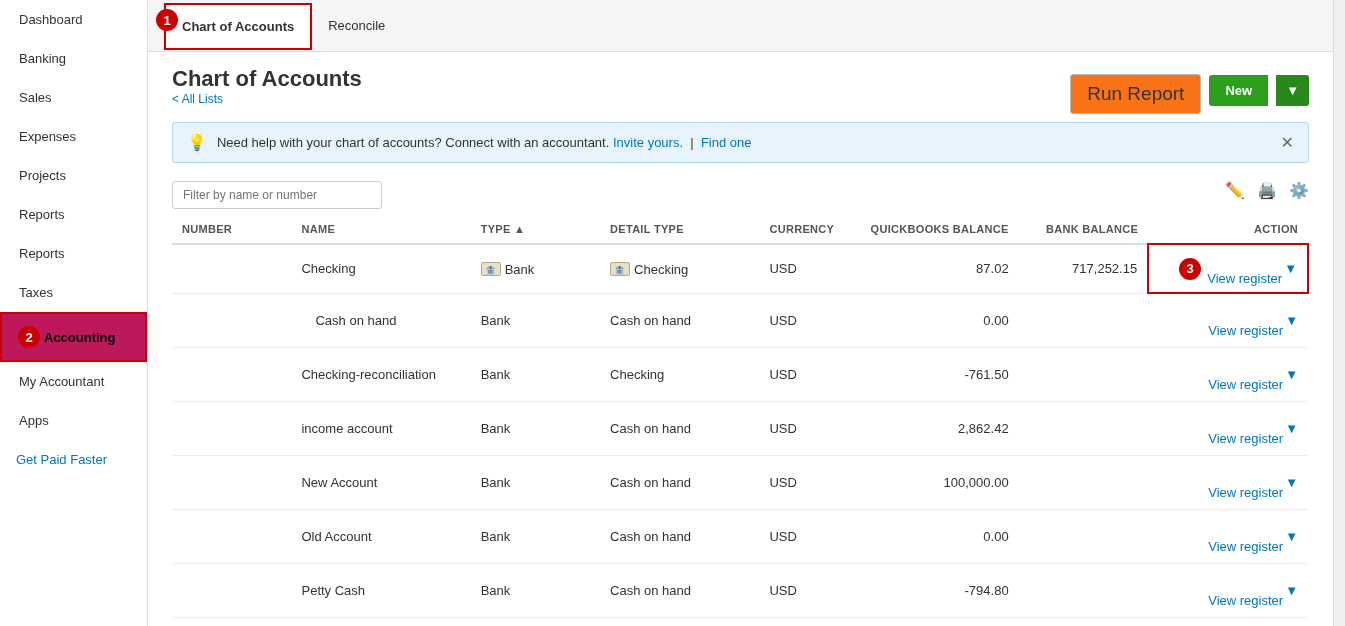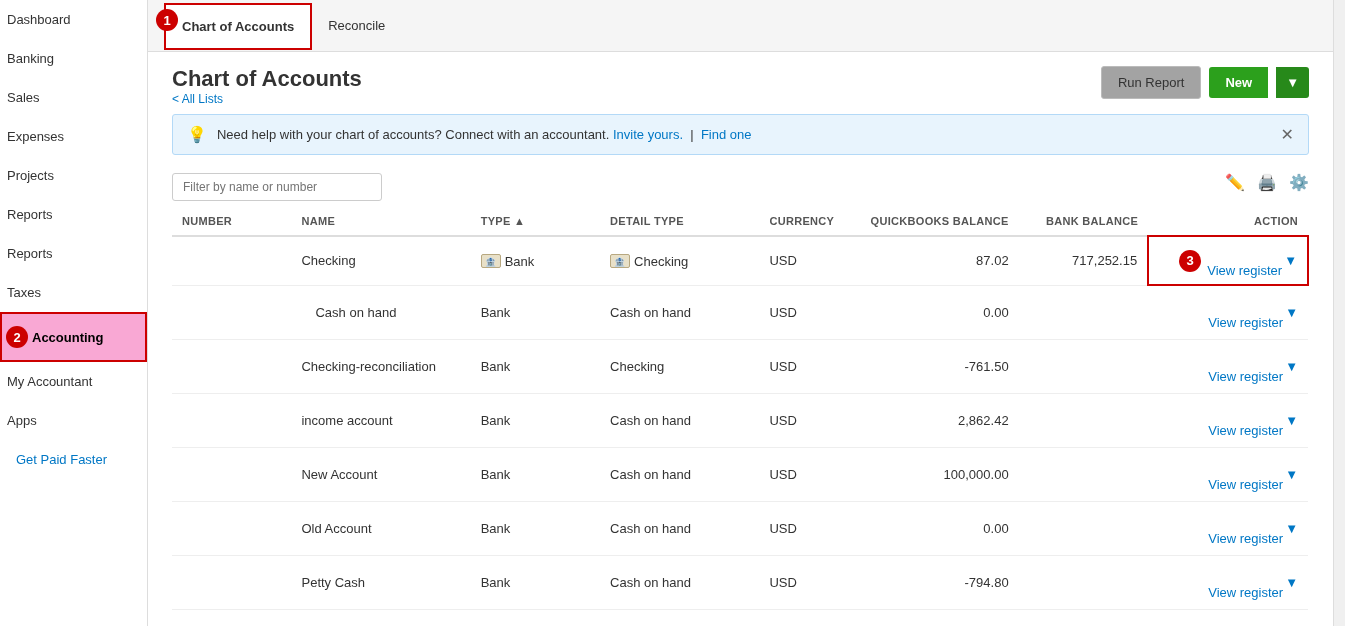--- a/index.html
+++ b/index.html
@@ -8,31 +8,31 @@
     
     .sidebar {
       width: 148px;
       background: #fff;
       border-right: 1px solid #ddd;
       display: flex;
       flex-direction: column;
       flex-shrink: 0;
     }
     .sidebar-item {
-      padding: 12px 4px;
+      padding: 12px 16px;
       cursor: pointer;
       color: #333;
       font-size: 13px;
       border-left: 3px solid transparent;
     }
     .sidebar-item.active {
       color: #000;
       font-weight: bold;
       border-left: 3px solid #2ca01c;
-      background: #f9a8d4;
+      background: #be185d;
     }
     .sidebar-link {
       padding: 12px 16px;
       color: #0077c5;
       cursor: pointer;
       font-size: 13px;
     }
 
     
     .main {
@@ -94,25 +94,26 @@
       content: '< ';
     }
     .header-actions {
       display: flex;
       align-items: center;
       gap: 8px;
     }
     .btn-run-report {
       padding: 8px 16px;
       border: 1px solid #bbb;
-      background: #a3a3a3;
-      cursor: pointer;
-      font-size: 13px;
+      background: #f97316;
+      cursor: pointer;
+      font-size: 19px;
       border-radius: 3px;
       color: #333;
+      margin-top: 8px;
     }
     .btn-new {
       padding: 8px 16px;
       background: #2ca01c;
       color: #fff;
       border: none;
       cursor: pointer;
       font-size: 13px;
       border-radius: 3px 0 0 3px;
       font-weight: bold;

